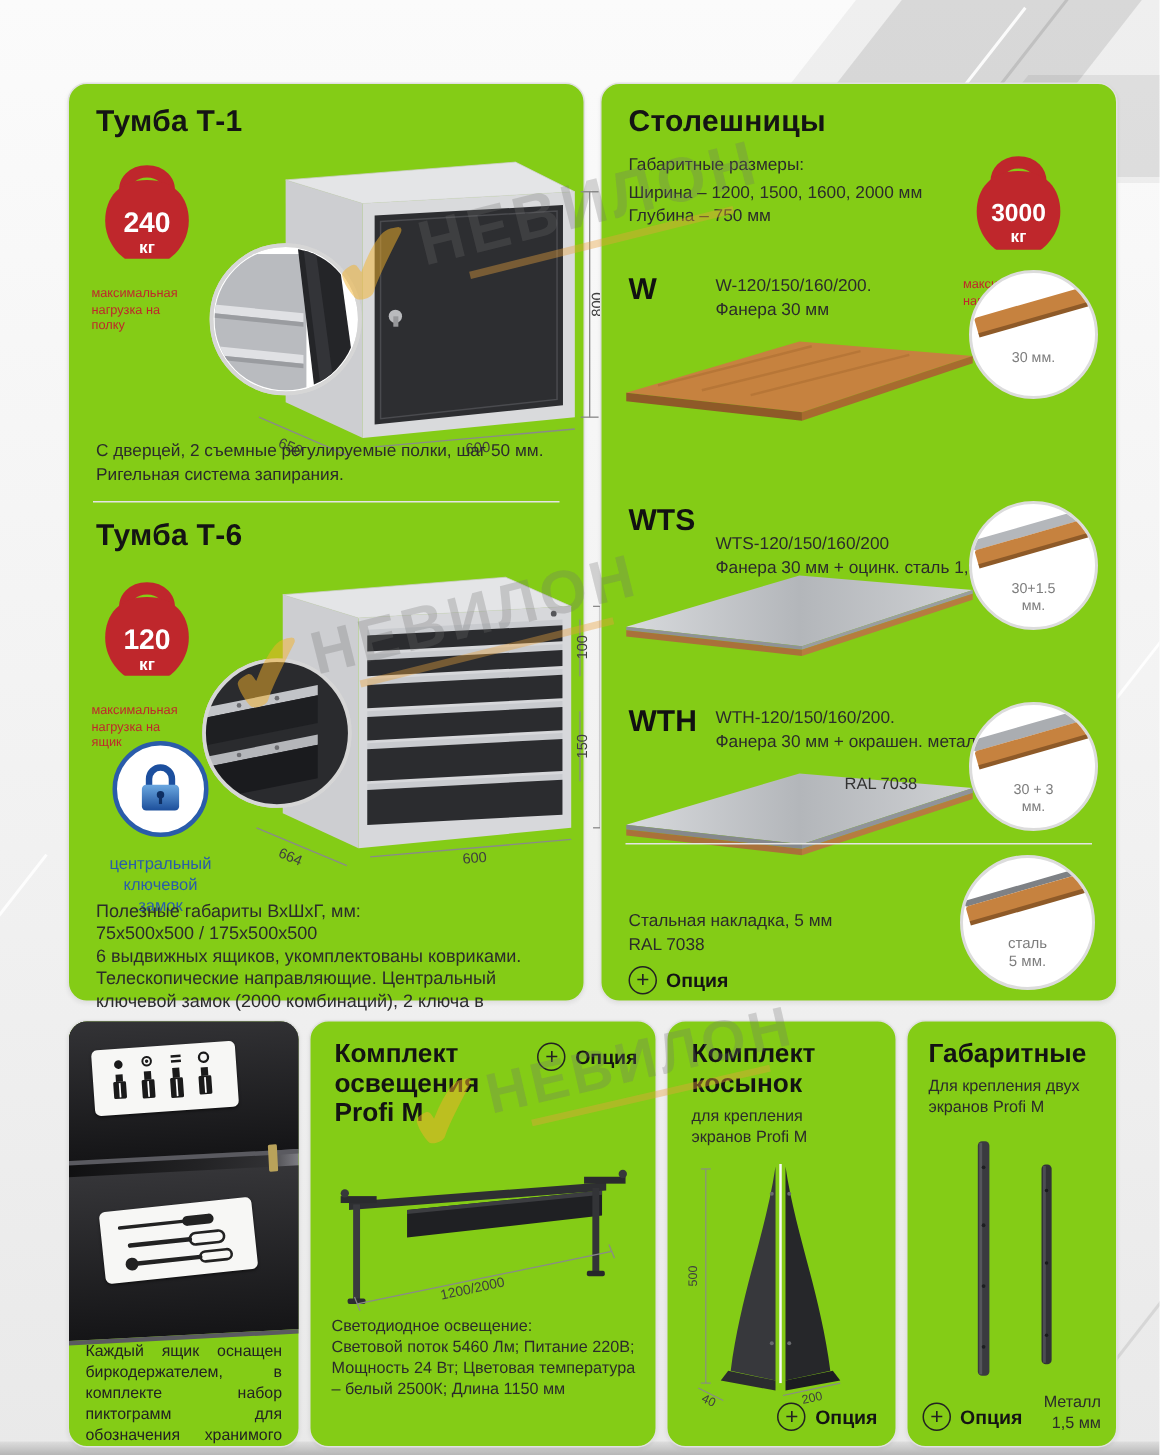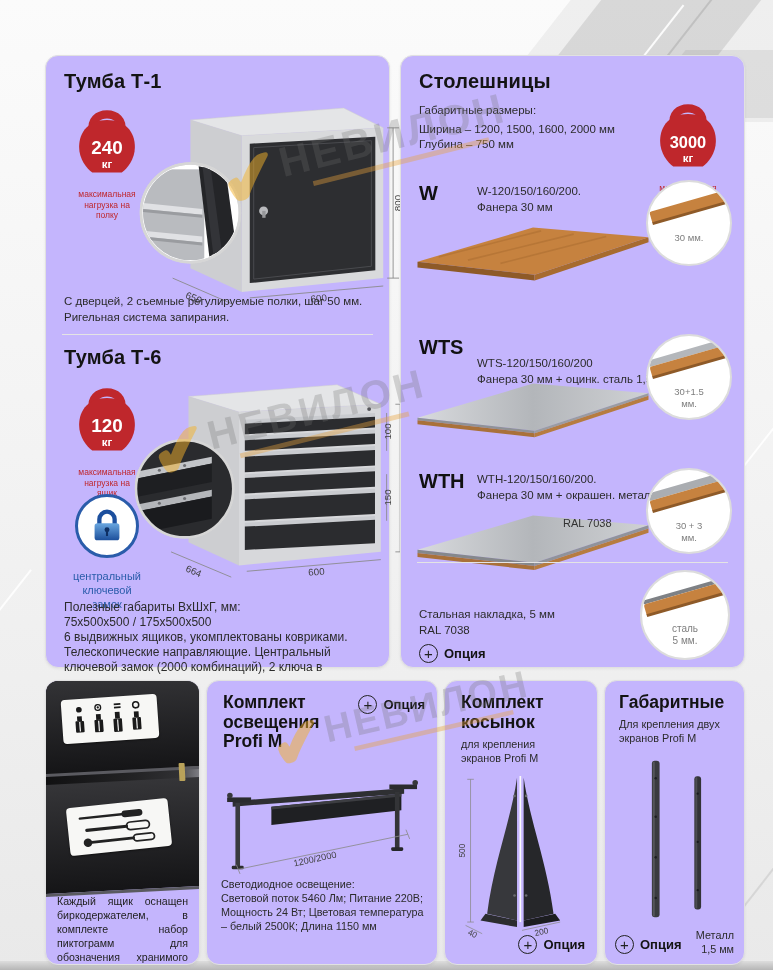--- a/index.html
+++ b/index.html
@@ -22,35 +22,35 @@
 
   
   .wm{position:absolute;display:flex;align-items:flex-end;gap:2px;transform:rotate(-14deg);pointer-events:none;z-index:6}
   .wm-check{color:rgba(243,178,41,.5);font-size:72px;font-weight:bold;line-height:.8;margin-bottom:-16px}
   .wm-text{font-size:42px;font-weight:bold;letter-spacing:3px;color:rgba(110,110,110,.27);position:relative;line-height:1}
   .wm-text::after{content:"";position:absolute;left:12%;bottom:-9px;width:78%;height:5px;background:rgba(232,163,60,.4)}
   .wm2{transform:rotate(-14deg) scale(.96)}
   .wm3{transform:rotate(-13deg) scale(.9)}
 
   
-  .card{position:absolute;background:#c4b5fd;border:1px solid #e1e1e1;border-radius:13px;box-shadow:0 1px 3px rgba(0,0,0,.06);z-index:2}
+  .card{position:absolute;background:#84cc16;border:1px solid #e1e1e1;border-radius:13px;box-shadow:0 1px 3px rgba(0,0,0,.06);z-index:2}
   #card-left{left:45px;top:55px;width:345px;height:613px}
   #card-right{left:400px;top:55px;width:345px;height:613px}
   #card-photo{left:45px;top:680px;width:155px;height:285px;overflow:hidden}
   #card-light{left:206px;top:680px;width:232px;height:285px}
   #card-gusset{left:444px;top:680px;width:154px;height:285px}
   #card-bracket{left:604px;top:680px;width:141px;height:285px}
 
   .card-title{font-size:20px;font-weight:bold;color:#141414;letter-spacing:.2px}
   .pre{white-space:pre-line}
   .body-txt{font-size:11.5px;line-height:1.36;color:#2b2b2b}
   .abs{position:absolute}
 
   
-  .kbadge{position:absolute;width:92px;text-align:center}
+  .kbadge{position:absolute;width:92px;}
   .kbadge svg{width:74px;height:82px;overflow:visible}
   .kb-cap{font-size:8.5px;line-height:1.25;color:#bf272c;margin-top:1px}
 
   
   .lockwrap{position:absolute;width:92px;text-align:center}
   .lock-circle{width:64px;height:64px;border-radius:50%;background:#fff;border:3px solid #2a5caa;margin:0 auto;display:flex;align-items:center;justify-content:center}
   .lock-circle svg{width:42px;height:42px}
   .lock-cap{font-size:11px;line-height:1.25;color:#2a5caa;margin-top:12px}
 
   

